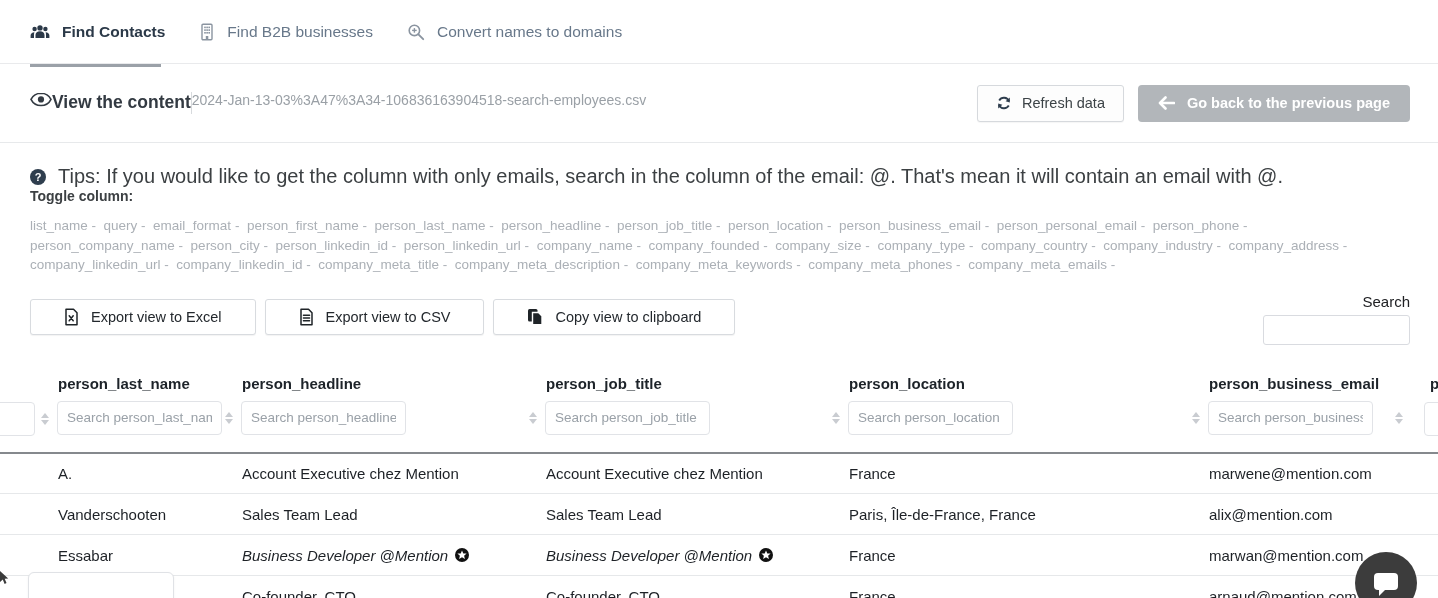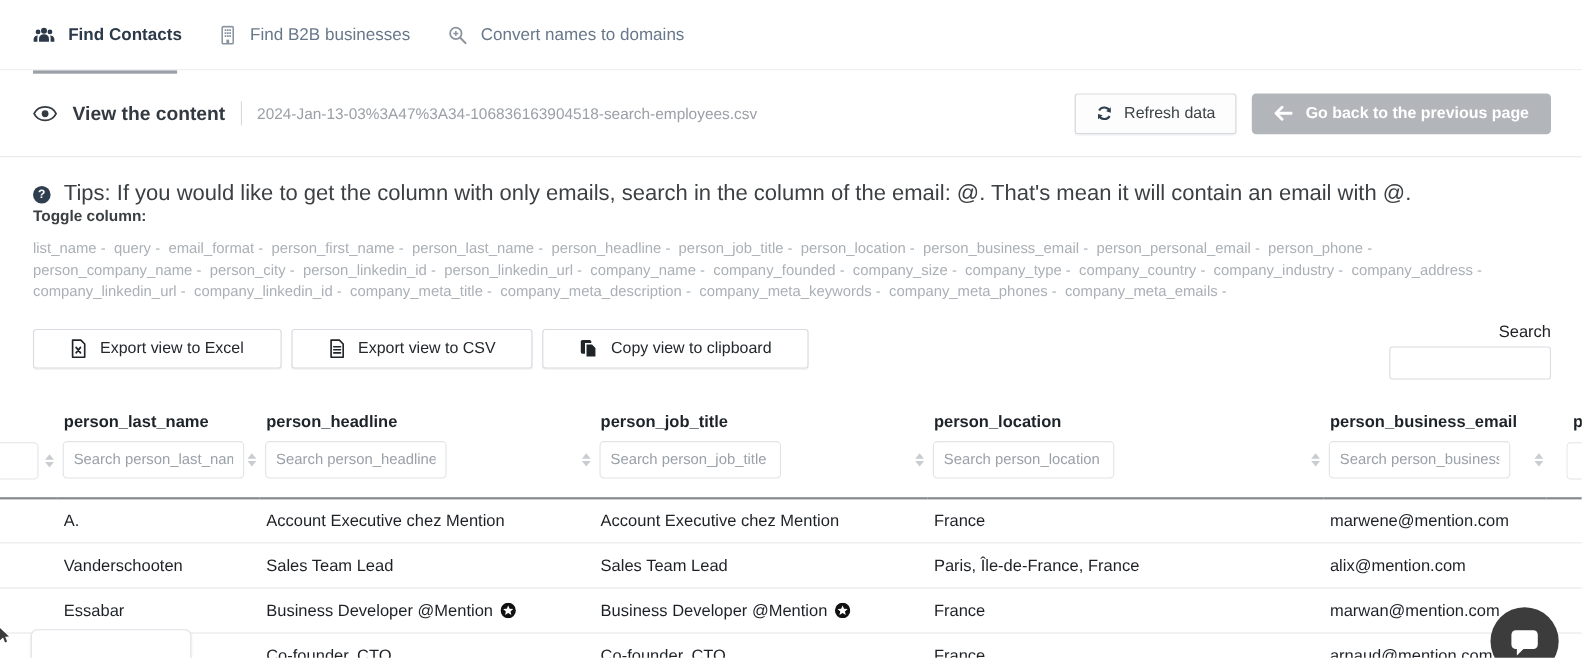--- a/index.html
+++ b/index.html
@@ -14,21 +14,21 @@
     font-size:15.5px; color:#68788a; cursor:pointer; white-space:nowrap; }
   .nav-tab .tab-icon { display:flex; align-items:center; color:#8a94a0; }
   .nav-tab.active { color:#2b3948; font-weight:bold; }
   .nav-tab.active .tab-icon { color:#2b3948; }
   .nav-tab.active::after { content:""; position:absolute; left:0; right:4px; bottom:-1px;
     height:3px; background:#9ba1a8; }
 
   
   .view-header { height:79px; display:flex; align-items:center; padding:0 28px 0 30px;
     border-bottom:1px solid #e7e9eb; background:#fff; }
-  .vh-left { display:flex; align-items:center; gap:14px; min-width:0; }
+  .vh-left { display:flex; min-width:0; }
   .vh-title { font-size:17.5px; font-weight:600; color:#333a42; white-space:nowrap; }
   .vh-sep { width:1px; height:22px; background:#d7dadd; }
   .vh-file { font-size:14px; color:#9aa0a6; white-space:nowrap; }
   .vh-right { margin-left:auto; display:flex; align-items:center; gap:14px; }
   .btn-refresh { height:37px; padding:0 18px; display:flex; align-items:center; gap:10px;
     background:#fdfdfd; border:1px solid #d6d9dd; border-radius:3px; font-size:14.5px;
     color:#3c4347; cursor:pointer; box-shadow:0 1px 1px rgba(0,0,0,.04); }
   .btn-goback { height:37px; padding:0 20px; display:flex; align-items:center; gap:12px;
     background:#b2b6ba; border:none; border-radius:4px; font-size:14.5px; font-weight:bold;
     color:#fff; cursor:pointer; }
@@ -72,21 +72,21 @@
     align-items:center; gap:2px; cursor:pointer; }
   .sort-arrows .up { width:0; height:0; border-left:4px solid transparent;
     border-right:4px solid transparent; border-bottom:5px solid #c9ccd1; }
   .sort-arrows .down { width:0; height:0; border-left:4px solid transparent;
     border-right:4px solid transparent; border-top:5px solid #c9ccd1; }
   .sliver-clip { overflow:hidden; height:36px; display:flex; align-items:center; }
   th.pad-bottom { padding-bottom:15px; }
   .grid tbody { border-top:2px solid #85898d; }
   .grid td { height:41px; font-size:15px; color:#1d2126; padding:0 6px 0 6px;
     border-bottom:1px solid #e6e8ea; white-space:nowrap; overflow:hidden; }
-  .cell-inner { display:flex; align-items:center; gap:7px; }
+  .cell-inner { display:flex; align-items:center; gap:7px;font-style:italic; }
   .badge svg { display:block; }
 
   
   .floating-box { position:absolute; left:28px; top:572px; width:146px; height:40px;
     background:#fff; border:1px solid #e0e2e6; border-radius:6px;
     box-shadow:0 1px 3px rgba(0,0,0,.05); }
   .chat-widget { position:absolute; left:1355px; top:552px; width:62px; height:62px;
     border-radius:50%; background:#3c3c3c; display:flex; align-items:center;
     justify-content:center; cursor:pointer; }
   .mouse-cursor { position:absolute; left:0; top:571px; }

